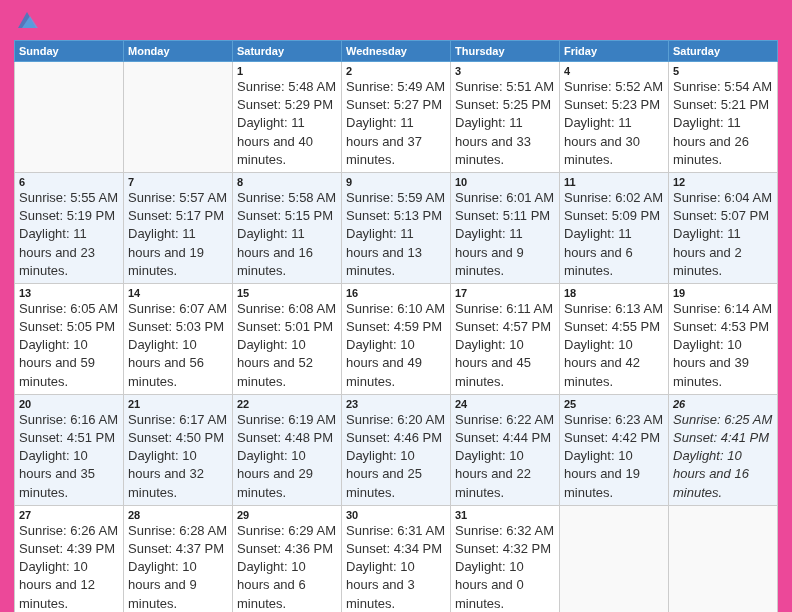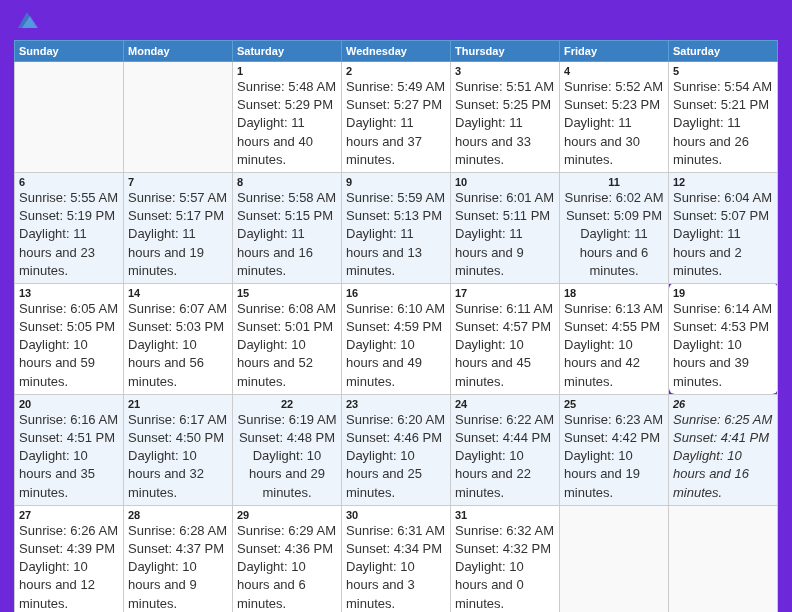--- a/index.html
+++ b/index.html
@@ -6,21 +6,21 @@
     body {
       font-family: Arial, sans-serif;
       background: #fff;
       width: 792px;
       height: 612px;
       overflow: hidden;
     }
     .page {
       width: 792px;
       height: 612px;
-      background: #6d28d9;
+      background: #ec4899;
       padding: 10px 14px 16px 14px;
     }
     .header {
       display: flex;
       justify-content: space-between;
       align-items: flex-start;
       margin-bottom: 4px;
     }
     .logo {
       display: flex;
@@ -170,21 +170,21 @@
             <div class="day-detail">Sunrise: 5:58 AM<br>Sunset: 5:15 PM<br>Daylight: 11 hours and 16 minutes.</div>
           </td>
           <td style="background: rgb(238, 244, 251);">
             <span class="day-number">9</span>
             <div class="day-detail">Sunrise: 5:59 AM<br>Sunset: 5:13 PM<br>Daylight: 11 hours and 13 minutes.</div>
           </td>
           <td style="background: rgb(238, 244, 251);">
             <span class="day-number">10</span>
             <div class="day-detail">Sunrise: 6:01 AM<br>Sunset: 5:11 PM<br>Daylight: 11 hours and 9 minutes.</div>
           </td>
-          <td style="background: rgb(238, 244, 251); text-align: center;">
+          <td style="background: rgb(238, 244, 251);">
             <span class="day-number">11</span>
             <div class="day-detail">Sunrise: 6:02 AM<br>Sunset: 5:09 PM<br>Daylight: 11 hours and 6 minutes.</div>
           </td>
           <td style="background: rgb(238, 244, 251);">
             <span class="day-number">12</span>
             <div class="day-detail">Sunrise: 6:04 AM<br>Sunset: 5:07 PM<br>Daylight: 11 hours and 2 minutes.</div>
           </td>
         </tr>
         <tr>
           <td style="background: rgb(255, 255, 255); margin-top: 44px;">
@@ -204,35 +204,35 @@
             <div class="day-detail">Sunrise: 6:10 AM<br>Sunset: 4:59 PM<br>Daylight: 10 hours and 49 minutes.</div>
           </td>
           <td style="background: rgb(255, 255, 255);">
             <span class="day-number">17</span>
             <div class="day-detail">Sunrise: 6:11 AM<br>Sunset: 4:57 PM<br>Daylight: 10 hours and 45 minutes.</div>
           </td>
           <td style="background: rgb(255, 255, 255);">
             <span class="day-number">18</span>
             <div class="day-detail">Sunrise: 6:13 AM<br>Sunset: 4:55 PM<br>Daylight: 10 hours and 42 minutes.</div>
           </td>
-          <td style="background: rgb(255, 255, 255); border-radius: 6px;">
+          <td style="background: rgb(255, 255, 255);">
             <span class="day-number">19</span>
             <div class="day-detail">Sunrise: 6:14 AM<br>Sunset: 4:53 PM<br>Daylight: 10 hours and 39 minutes.</div>
           </td>
         </tr>
         <tr>
           <td style="background: rgb(238, 244, 251);">
             <span class="day-number">20</span>
             <div class="day-detail">Sunrise: 6:16 AM<br>Sunset: 4:51 PM<br>Daylight: 10 hours and 35 minutes.</div>
           </td>
           <td style="background: rgb(238, 244, 251);">
             <span class="day-number">21</span>
             <div class="day-detail">Sunrise: 6:17 AM<br>Sunset: 4:50 PM<br>Daylight: 10 hours and 32 minutes.</div>
           </td>
-          <td style="background: rgb(238, 244, 251); text-align: center;">
+          <td style="background: rgb(238, 244, 251);">
             <span class="day-number">22</span>
             <div class="day-detail">Sunrise: 6:19 AM<br>Sunset: 4:48 PM<br>Daylight: 10 hours and 29 minutes.</div>
           </td>
           <td style="background: rgb(238, 244, 251);">
             <span class="day-number">23</span>
             <div class="day-detail">Sunrise: 6:20 AM<br>Sunset: 4:46 PM<br>Daylight: 10 hours and 25 minutes.</div>
           </td>
           <td style="background: rgb(238, 244, 251);">
             <span class="day-number">24</span>
             <div class="day-detail">Sunrise: 6:22 AM<br>Sunset: 4:44 PM<br>Daylight: 10 hours and 22 minutes.</div>

